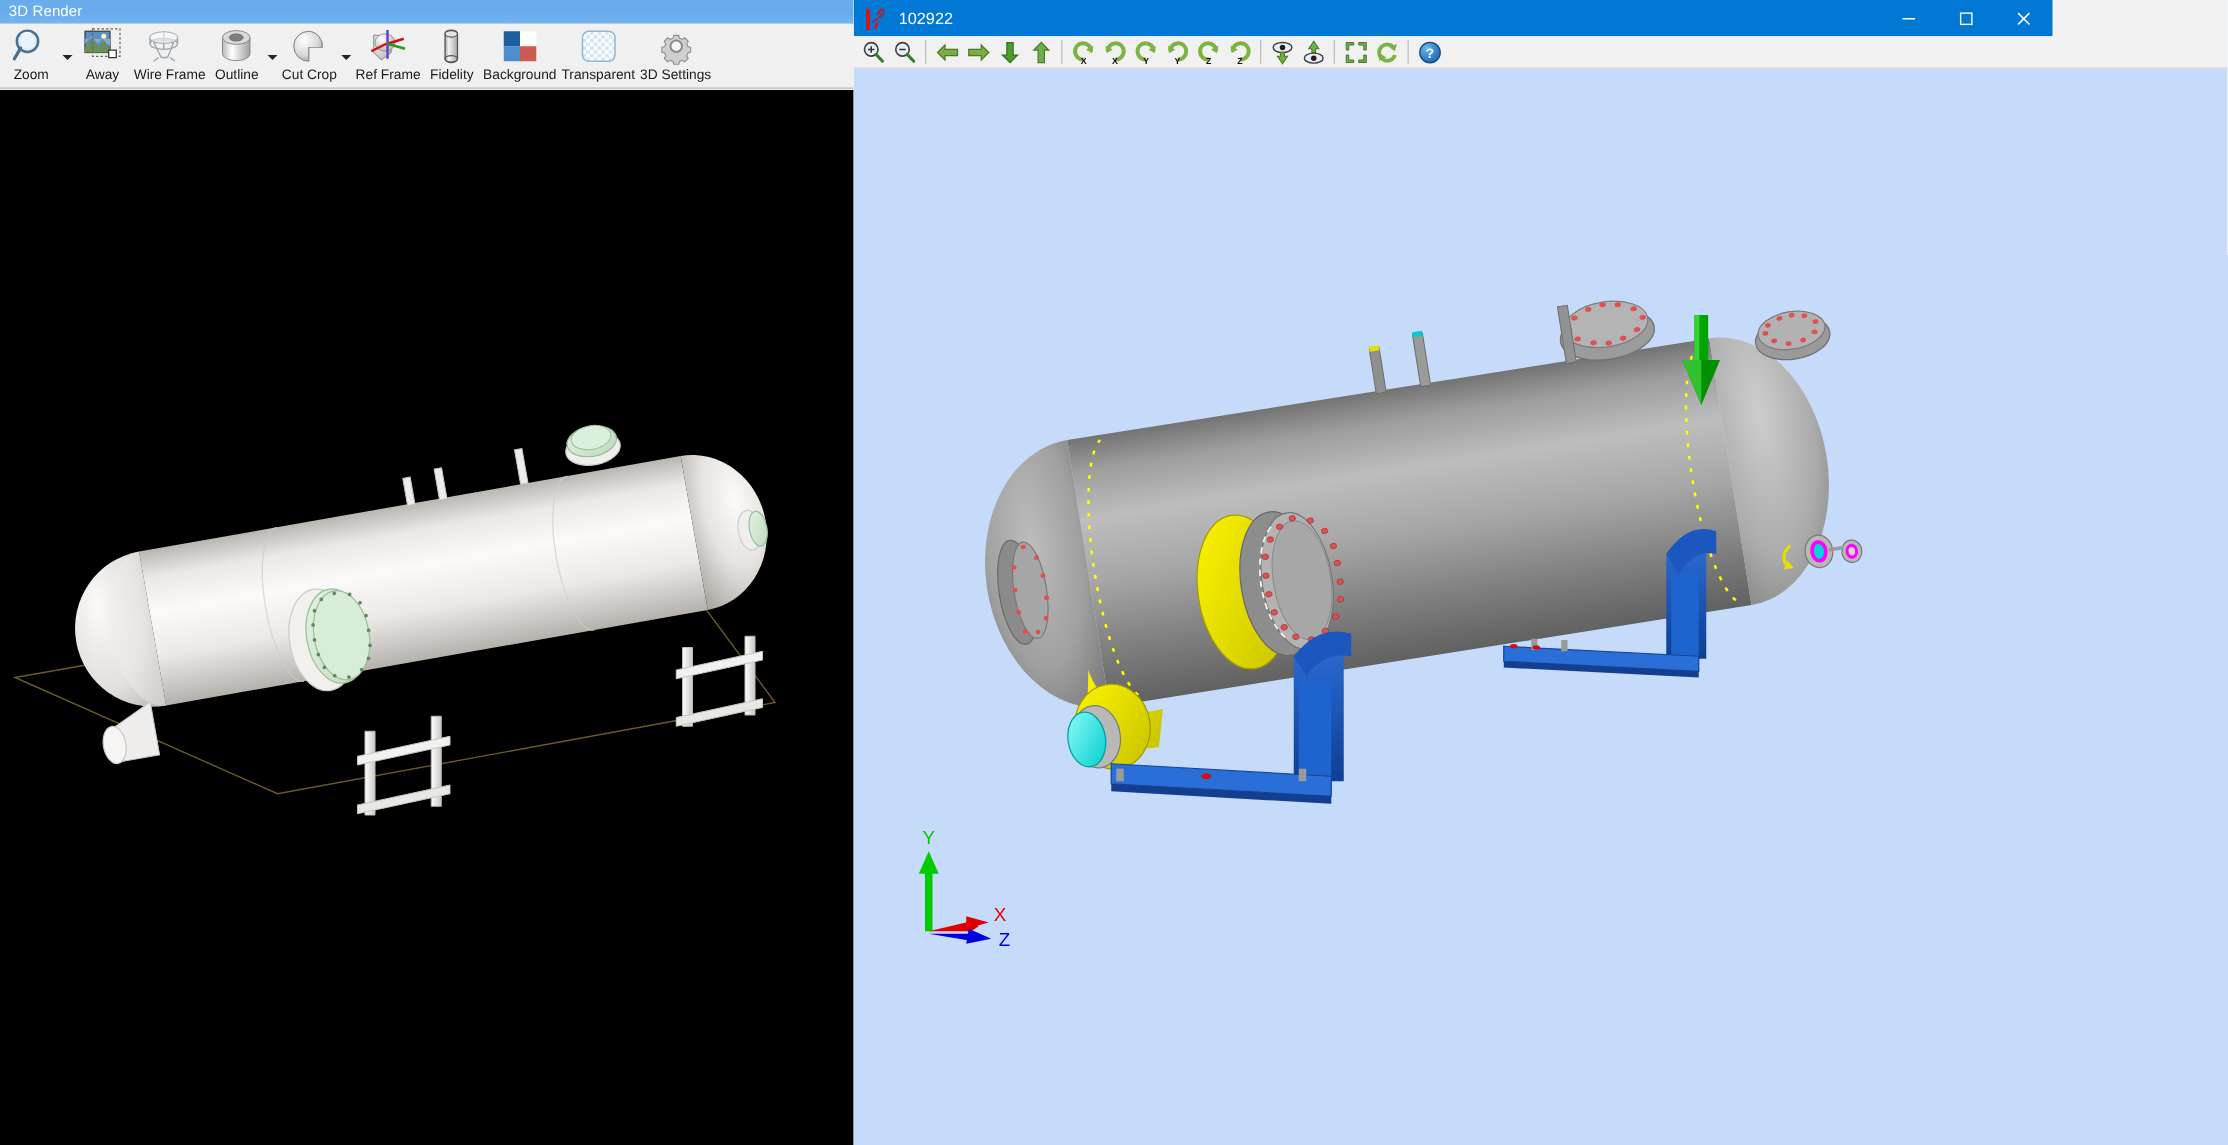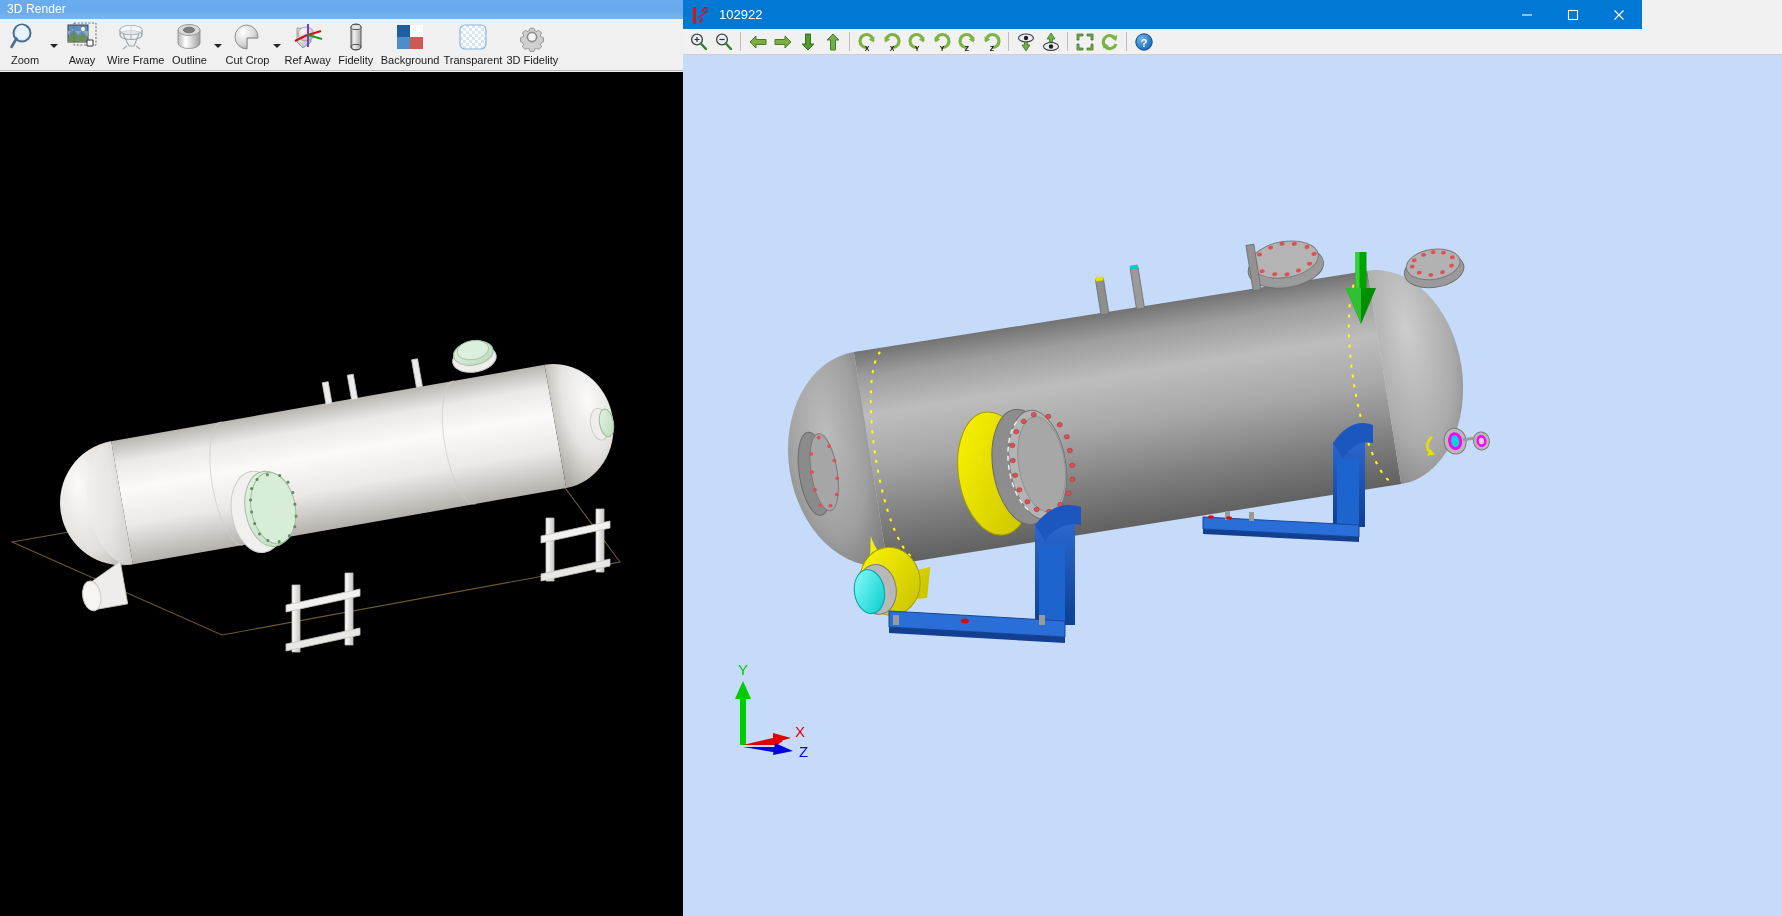--- a/index.html
+++ b/index.html
@@ -227,21 +227,21 @@
               </radialGradient>
             </defs>
             <path d="M6 6 L6 20 L12 26 L20 20 L20 7 Z" fill="url(#rlgrad)" stroke="#8b8b8b" stroke-width=".8"></path>
             <ellipse cx="15" cy="12" rx="8" ry="7" fill="url(#rlgrad)" stroke="#8b8b8b" stroke-width=".7"></ellipse>
             <path d="M17 2 L17 25" stroke="#6a3fd0" stroke-width="2"></path>
             <path d="M4 19 L16 13" stroke="#d01010" stroke-width="2"></path>
             <path d="M17 13 L30 9" stroke="#d01010" stroke-width="2"></path>
             <path d="M17 13 L31 17" stroke="#18a018" stroke-width="2"></path>
           </svg>
         </div>
-        <span class="tb-label">Ref Away</span>
+        <span class="tb-label">Ref Frame</span>
       </div>
 
       <div class="tb-item">
         <div class="tb-icon">
           <svg width="26" height="30" viewBox="0 0 26 30">
             <defs>
               <linearGradient id="outgrad" x1="0" y1="0" x2="1" y2="0">
                 <stop offset="0" stop-color="#9f9f9f"></stop>
                 <stop offset="0.3" stop-color="#f2f2f2"></stop>
                 <stop offset="1" stop-color="#a6a6a6"></stop>
@@ -285,21 +285,21 @@
 
       <div class="tb-item">
         <div class="tb-icon">
           <svg width="32" height="30" viewBox="0 0 32 30">
             <g transform="translate(16,15)">
               <path d="M-3.2,-13 h6.4 l1,3.6 3.6,1.5 3.2,-2 4.5,4.5 -2,3.2 1.5,3.6 3.6,1 v6.4 l-3.6,1 -1.5,3.6 2,3.2 -4.5,4.5 -3.2,-2 -3.6,1.5 -1,3.6 h-6.4 l-1,-3.6 -3.6,-1.5 -3.2,2 -4.5,-4.5 2,-3.2 -1.5,-3.6 -3.6,-1 v-6.4 l3.6,-1 1.5,-3.6 -2,-3.2 4.5,-4.5 3.2,2 3.6,-1.5 z" transform="scale(0.62) translate(0,-1)" fill="#cfcfcf" stroke="#8c8c8c" stroke-width="1.4"></path>
               <circle cx="0" cy="0" r="4.6" fill="#f4f4f4" stroke="#8c8c8c" stroke-width="1.6"></circle>
             </g>
           </svg>
         </div>
-        <span class="tb-label">3D Fidelity</span>
+        <span class="tb-label">3D Settings</span>
       </div>
 
     </div>
 
     <div id="left-canvas">
       <svg width="683" height="844" viewBox="0 0 683 844">
         <defs>
           <linearGradient id="Lshell" x1="0" y1="0" x2="0" y2="1">
             <stop offset="0" stop-color="#b9b6b2"></stop>
             <stop offset="0.18" stop-color="#ebe9e6"></stop>

